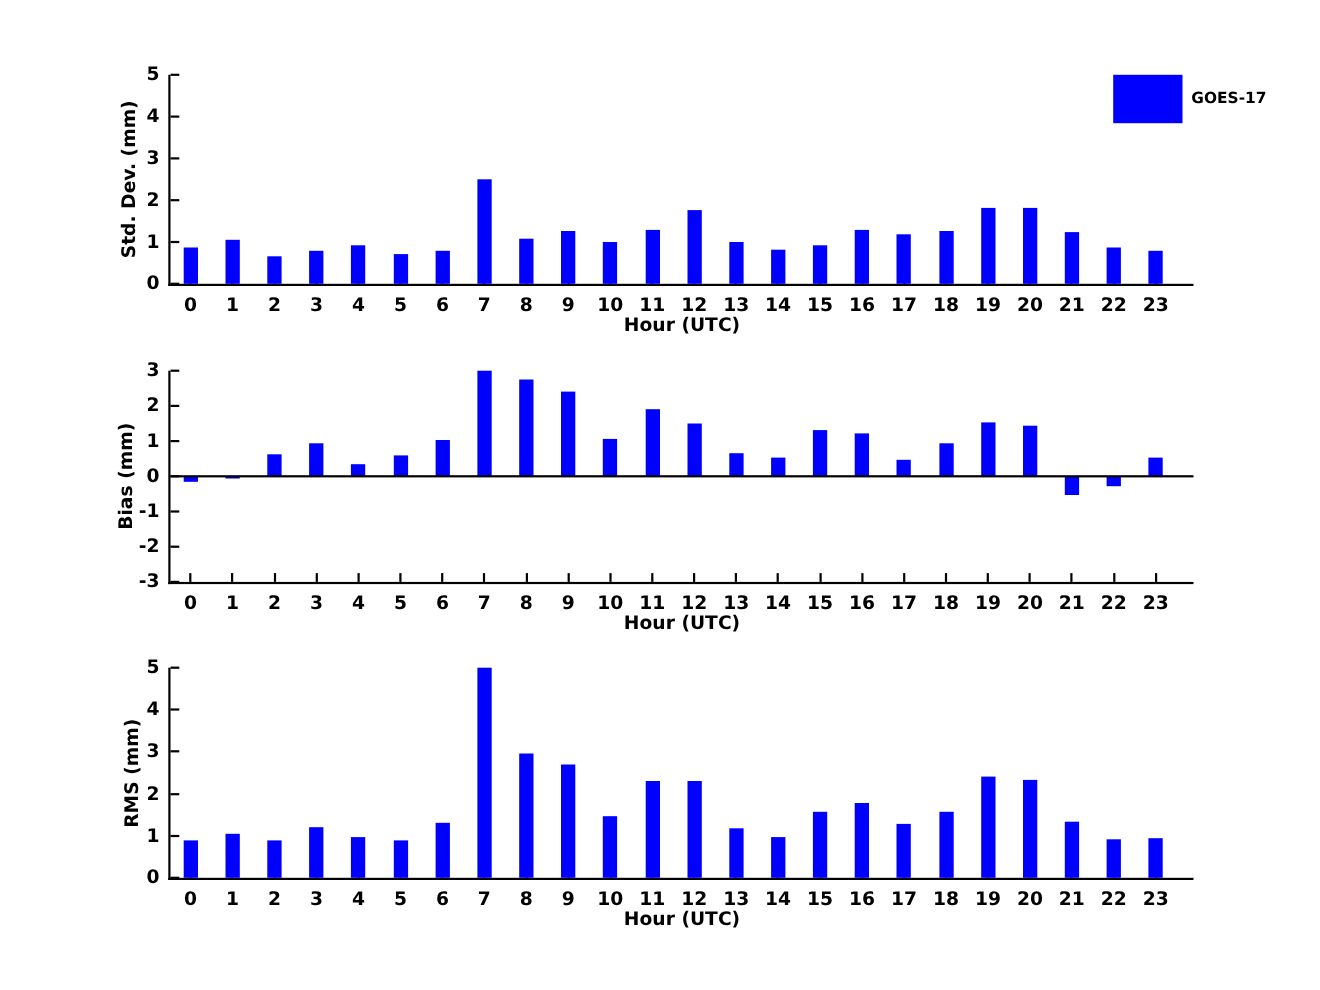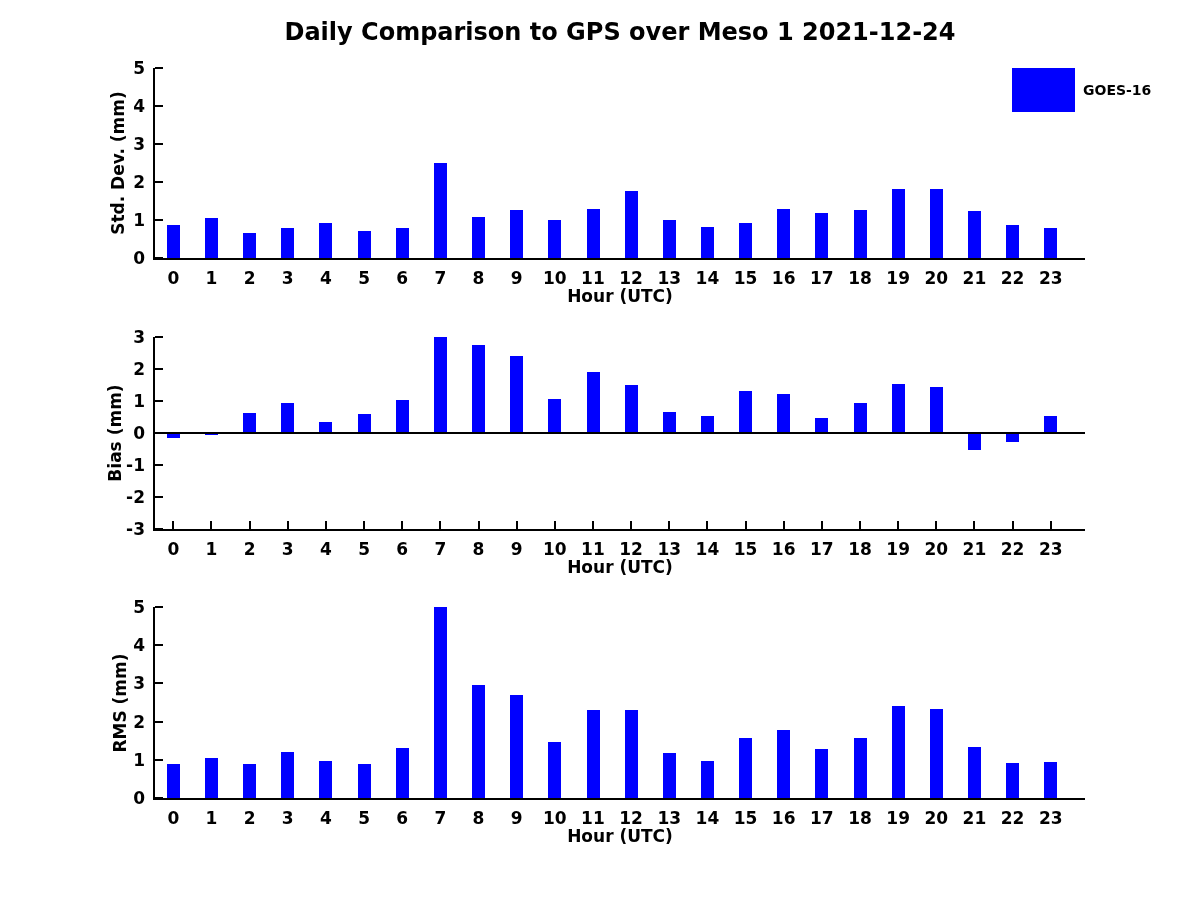--- a/index.html
+++ b/index.html
@@ -22,24 +22,23 @@
   .axlab{
     position:absolute;font-size:17px;font-weight:bold;white-space:nowrap;
     transform:translate(-50%,-50%);
   }
   .axlab.rot{transform:translate(-50%,-50%) rotate(-90deg);}
 </style>
 </head>
 <body>
 
 <div id="figure">
-  <div class="title">Daily Comparison to GPS over Meso 1 2021-12-24</div>
 
   <div class="legend-swatch" style="background: rgb(0, 0, 255);"></div>
-  <div class="legend-label">GOES-16</div>
+  <div class="legend-label">GOES-17</div>
 
   <div class="subplot" id="sp0">
     <div class="axlab rot" style="left: 118px; top: 163px;">Std. Dev. (mm)</div>
     <div class="axlab" style="left: 620px; top: 296px;">Hour (UTC)</div>
   <div class="spine" style="left: 153px; top: 68px; width: 2px; height: 192px;"></div>
       <div class="spine" style="left: 153px; top: 258px; width: 932px; height: 2px;"></div>
       <div class="spine" style="left: 155px; top: 257px; width: 8px; height: 2px;"></div>
       <div class="ticklab" style="left: 91px; top: 247px; width: 54px; text-align: right;">0</div>
       <div class="spine" style="left: 155px; top: 219px; width: 8px; height: 2px;"></div>
       <div class="ticklab" style="left: 91px; top: 209px; width: 54px; text-align: right;">1</div>

